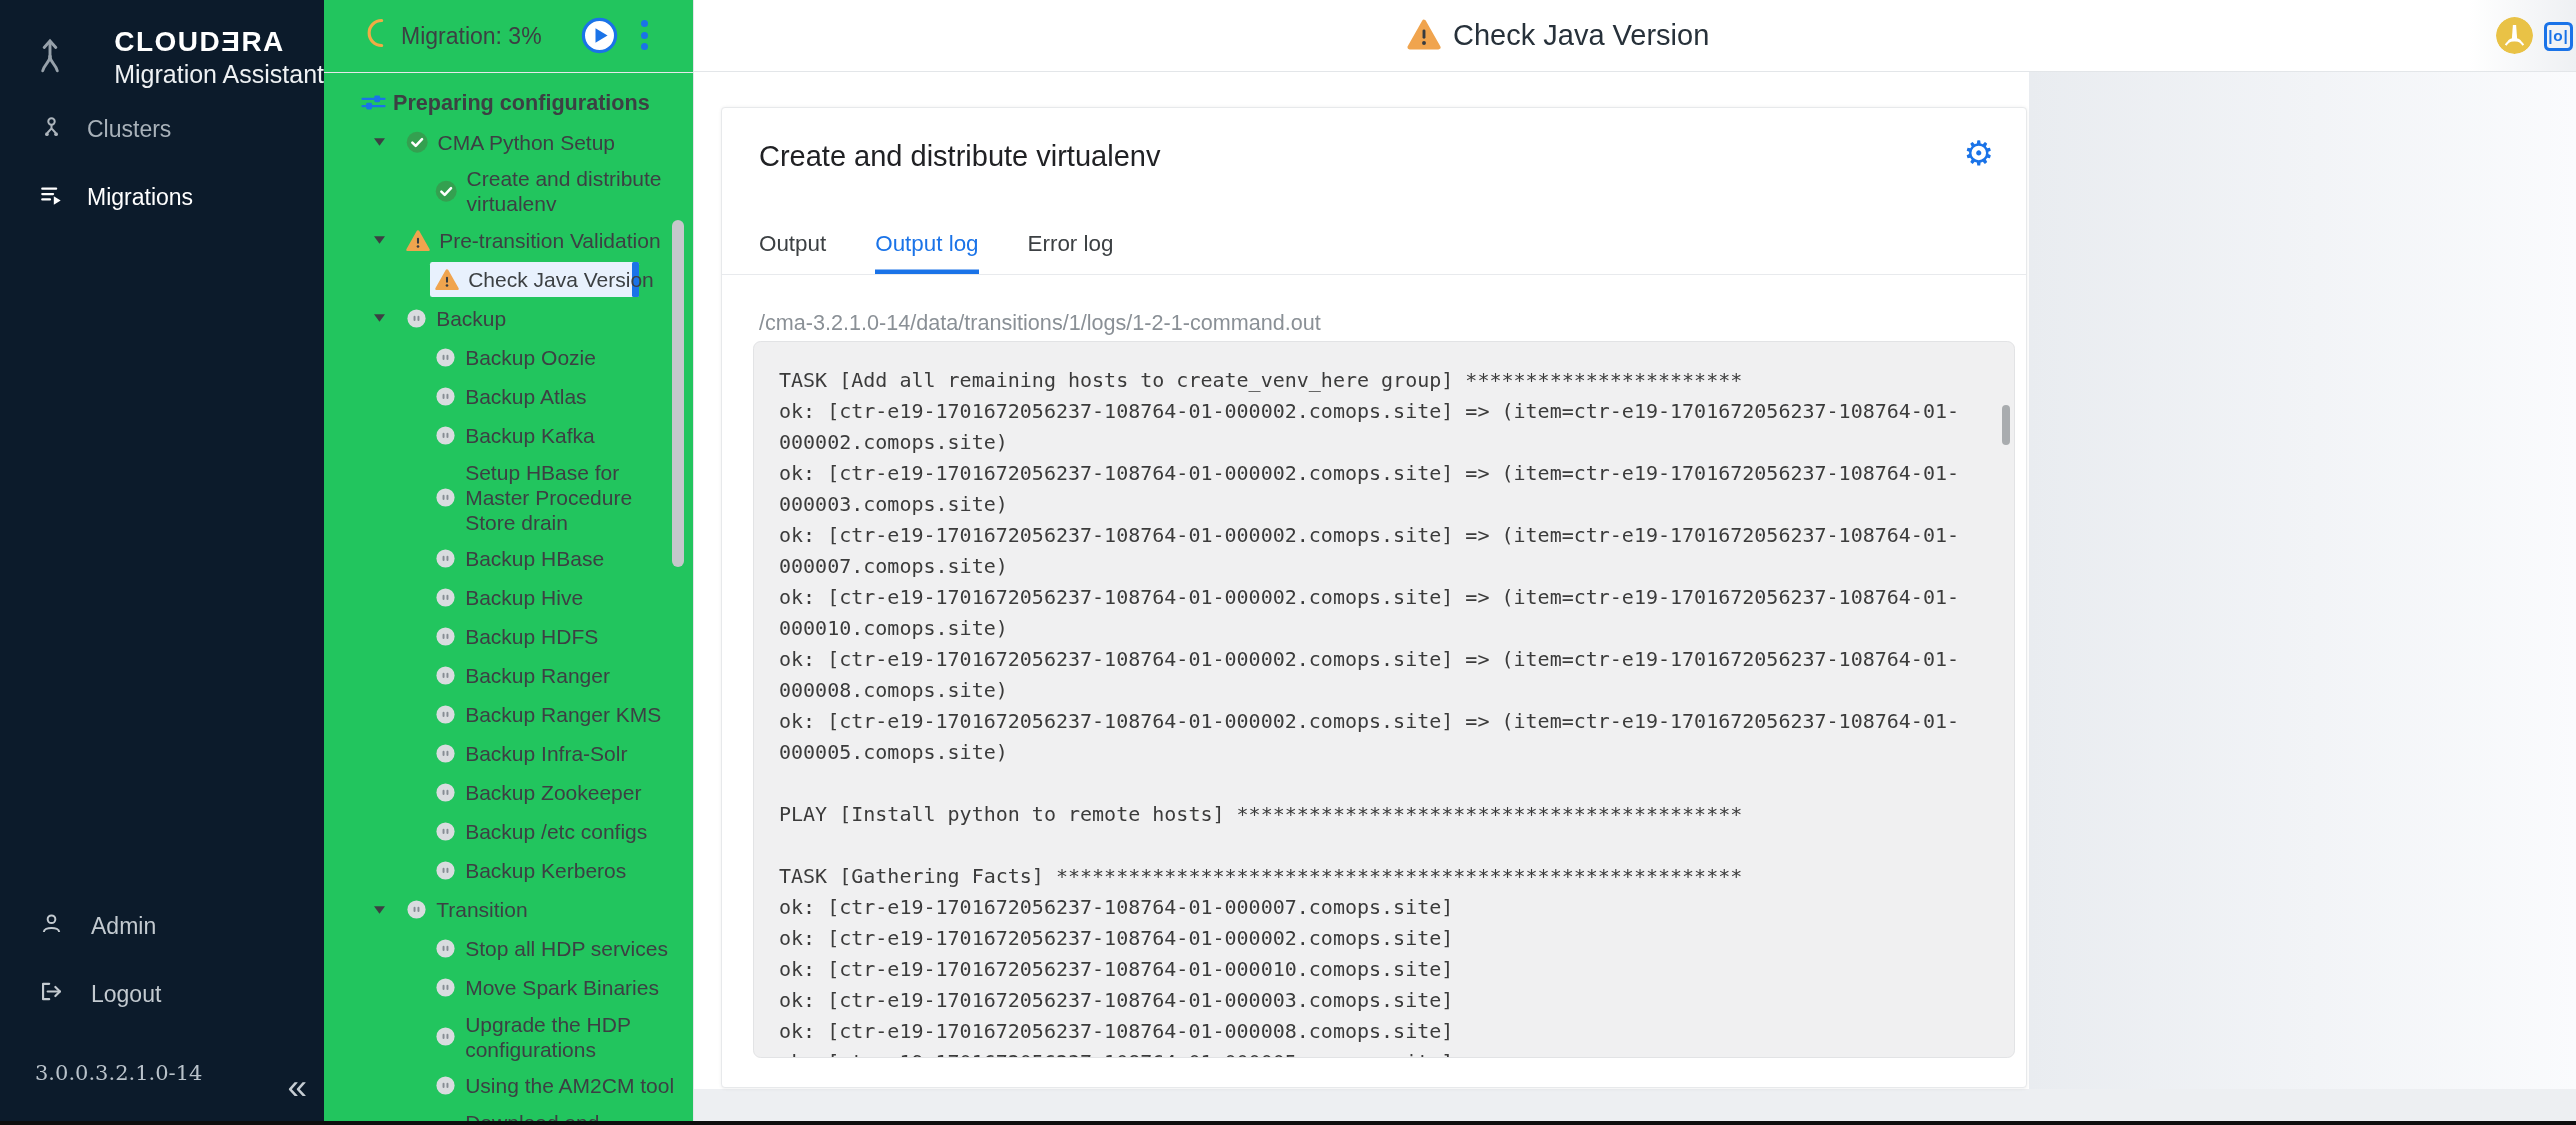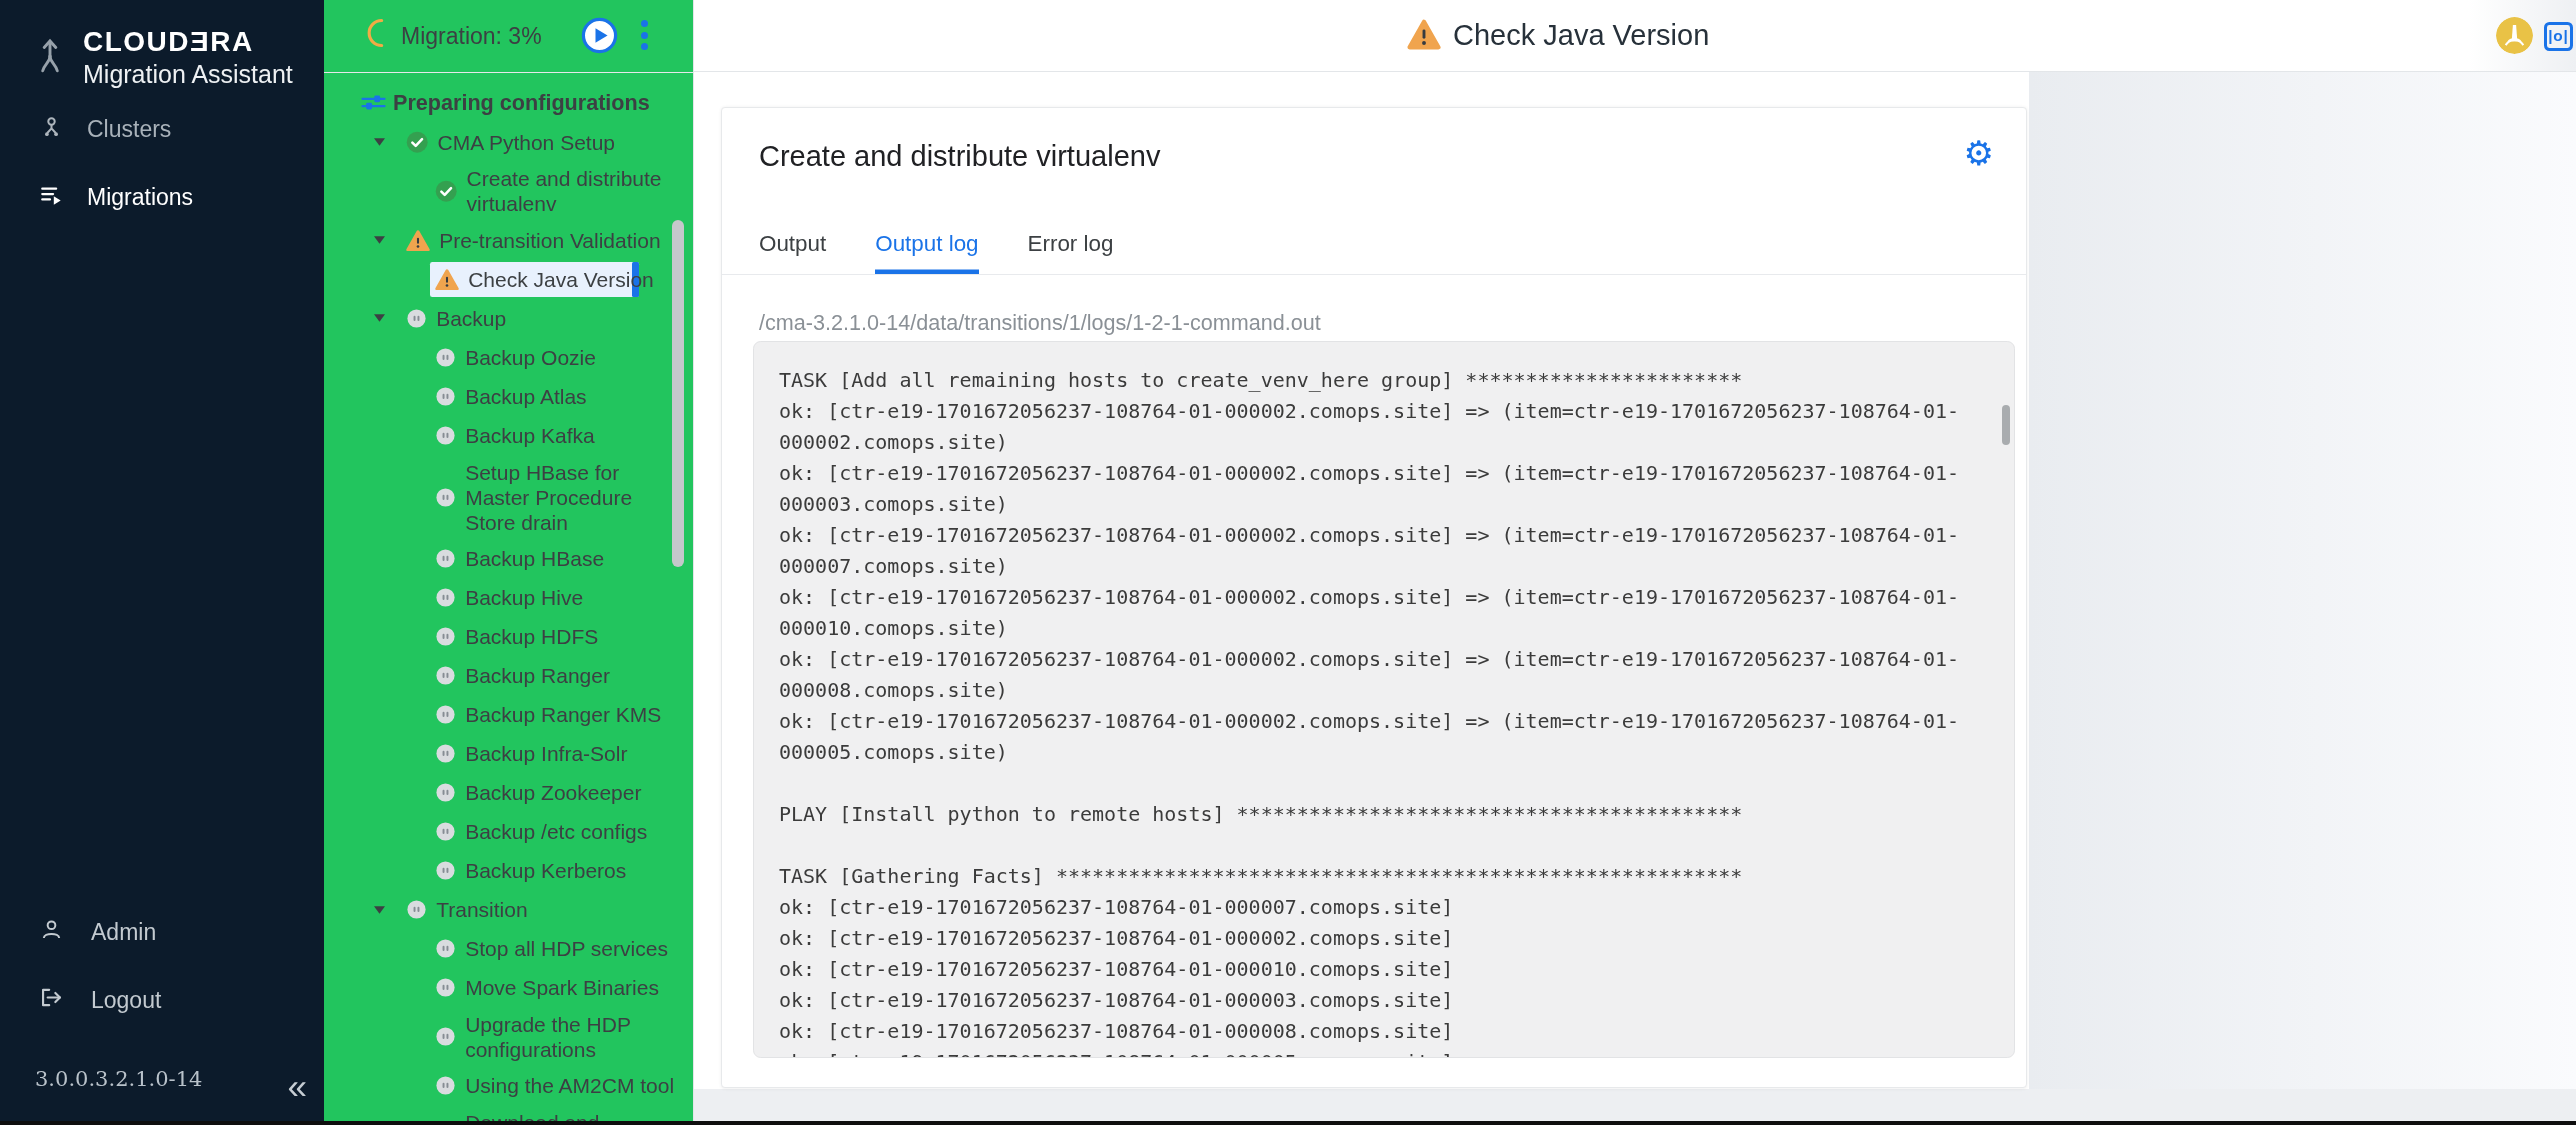--- a/index.html
+++ b/index.html
@@ -2,30 +2,30 @@
 <html style="font-size:12.3px"><head>
 <meta charset="utf-8">
 <style>
   * { margin:0; padding:0; box-sizing:border-box; }
   html,body { width:2576px; height:1125px; overflow:hidden;
     font-family:"Liberation Sans", sans-serif; background:#ffffff; }
 
   
   .sidebar { position:absolute; left:0; top:0; width:324px; height:1125px;
     background:#0c1b2b; color:#e8ecef; z-index:5; }
-  .brand { display:flex; align-items:center; gap:17px; padding:26px 0 0 34px; }
+  .brand { display:flex; align-items:center; gap:17px; padding:26px 0 0 34px;justify-content:space-between; }
   .brand-name { font-size:28px; font-weight:700; letter-spacing:1.5px; color:#ffffff; }
   .brand-sub { font-size:25px; font-weight:400; color:#eef1f3; margin-top:1.5px; }
   .side-nav { position:absolute; top:108px; left:0; right:0; }
   .side-item { display:flex; align-items:center; gap:24px; height:43px;
     padding-left:40px; margin-bottom:25px; font-size:23px; color:#a9b2ba; cursor:pointer; }
   .side-item.active { color:#ffffff; }
   .side-footer-item { display:flex; align-items:center; gap:28px; height:43px;
     padding-left:40px; margin-bottom:25px; font-size:23px; color:#c3cad0; cursor:pointer; }
-  .side-footer { position:absolute; bottom:0; left:0; right:0; padding-bottom:20px; }
+  .side-footer { position:absolute; bottom:0; left:0; right:0; padding-bottom:26px; }
   .version { font-family:"DejaVu Serif", serif; font-size:21px; color:#b9c2ca;
     padding:20px 0 14px 35px; display:inline-block; }
   .collapse-btn { position:absolute; right:17px; bottom:21.6px; font-size:35px;
     color:#c6cdd3; cursor:pointer; line-height:1; }
 
   
   .tree-panel { position:absolute; left:324px; top:0; width:370px; height:1125px;
     background:#22c55e; border-right:0.8px solid #e2e5e8; z-index:4; }
   .panel-head { position:absolute; top:0; left:0; right:0; height:73px;
     border-bottom:0.8px solid #e6e8eb; }

